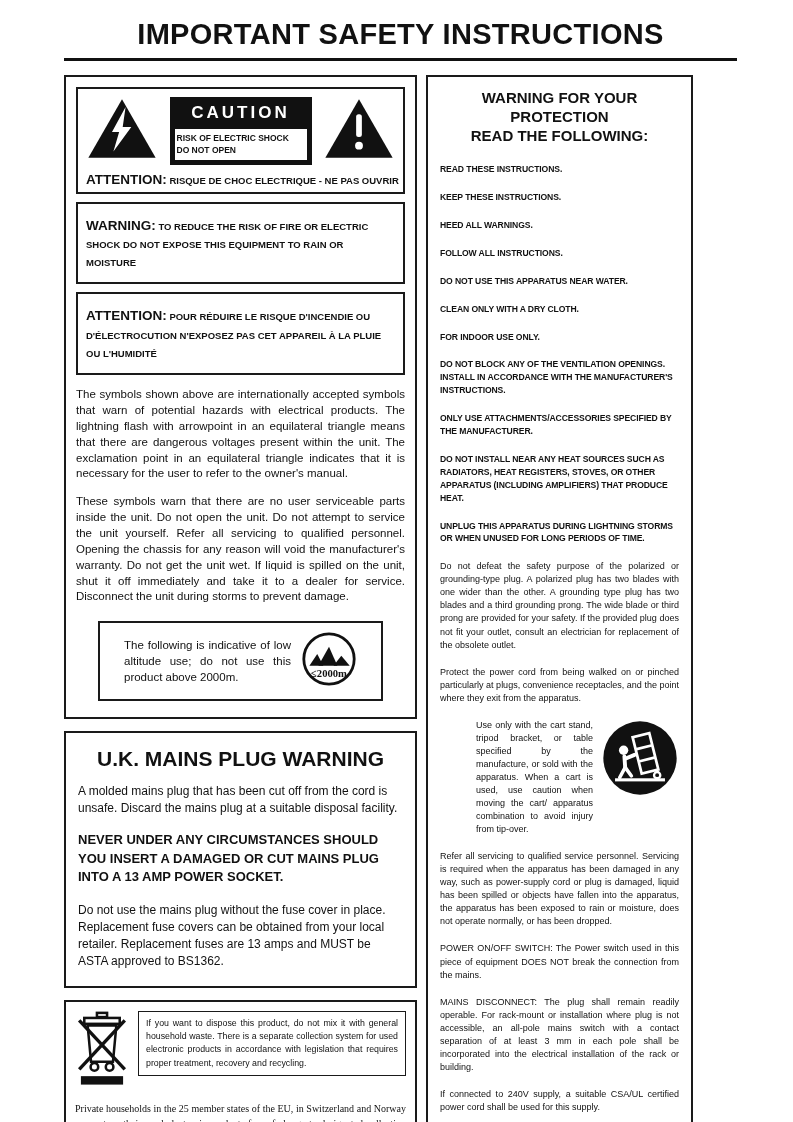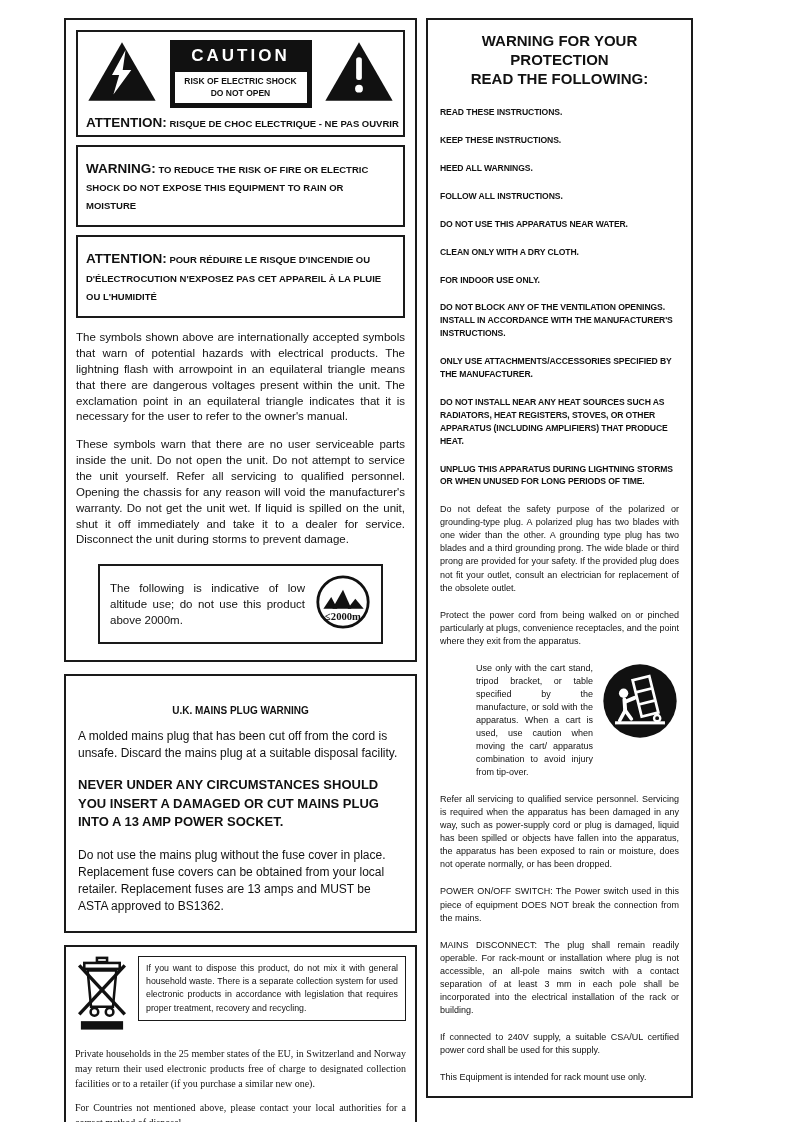--- a/index.html
+++ b/index.html
@@ -19,36 +19,36 @@
   .col-right { width:267px; border:2px solid #1a1a1a; padding:10px 12px 12px; min-height:988px; }
 
   .box { border:2px solid #1a1a1a; }
   .hazard-box { padding:10px 10px 12px; }
 
   
   .caution-outer { border:2px solid #1a1a1a; padding:8px 8px 4px; }
   .caution-row { display:flex; justify-content:space-between; align-items:center; }
   .caution-block { background:#111; padding:4px 4px; width:142px; }
   .caution-word { color:#fff; font-weight:bold; font-size:17px; letter-spacing:3px; text-align:center; padding:2px 0 5px; }
-  .caution-risk { background:#fff; border:1px solid #111; text-align:center; font-weight:bold; font-size:8.5px; line-height:1.45; padding:3px 2px; }
+  .caution-risk { background:#fff; border:1px solid #111; font-weight:bold; font-size:8.5px; line-height:1.45; padding:3px 2px; }
   .attention-line { text-align:center; margin-top:5px; white-space:nowrap; }
   .attention-line .big { font-weight:bold; font-size:13.5px; }
   .attention-line .small { font-weight:bold; font-size:9.5px; }
   .warn-sub-box { border:2px solid #1a1a1a; margin-top:8px; padding:12px 8px; }
   .warn-sub-box .big { font-weight:bold; font-size:13.5px; }
   .warn-sub-box .small { font-weight:bold; font-size:9.5px; line-height:1.5; }
 
   .body-para { font-size:11.5px; line-height:1.38; text-align:justify; margin-top:12px; }
 
-  .altitude-box { border:2px solid #1a1a1a; margin:16px 22px 4px; padding:8px 10px; display:flex; align-items:center; gap:10px; }
+  .altitude-box { border:2px solid #1a1a1a; margin:16px 22px 4px; padding:8px 24px; display:flex; align-items:center; gap:10px; }
   .altitude-text { font-size:11.5px; line-height:1.4; text-align:justify; flex:1; }
 
   
   .uk-box { padding:10px 12px 12px; }
-  .uk-title { font-weight:bold; font-size:10px; text-align:center; margin:19px 0 12px; }
+  .uk-title { font-weight:bold; font-size:21px; text-align:center; margin:4px 0 12px; }
   .uk-para { font-size:12px; line-height:1.42; margin-bottom:14px; }
   .uk-warning { font-weight:bold; font-size:13px; line-height:1.4; margin-bottom:16px; }
 
   
   .disposal-box { padding:9px 9px 10px; }
   .disposal-top { display:flex; gap:9px; align-items:flex-start; margin-bottom:8px; }
   .weee-icon { flex:0 0 54px; }
   .disposal-inner { border:1.5px solid #1a1a1a; padding:5px 7px; font-size:8.8px; line-height:1.5; text-align:justify; }
   .disposal-para { font-size:10px; line-height:1.5; text-align:justify; margin-bottom:9px;font-family:Liberation Serif, serif; }
 
@@ -59,20 +59,21 @@
   .cart-row { display:flex; gap:8px; align-items:flex-start; margin-bottom:14px;margin-left:36px; }
   .cart-text { flex:1; font-size:9px; line-height:1.45; text-align:justify; }
   .cart-icon-wrap { flex:0 0 78px; }
 </style>
 </head>
 <body>
 
 <div class="page">
   <div class="content">
 
+    <h1 class="doc-title">IMPORTANT SAFETY INSTRUCTIONS</h1>
 
     <div class="columns">
 
       <div class="col-left">
 
         <div class="box hazard-box">
           <div class="caution-outer">
             <div class="caution-row">
               <span>
                 <svg width="72" height="63" viewBox="0 0 100 88">

